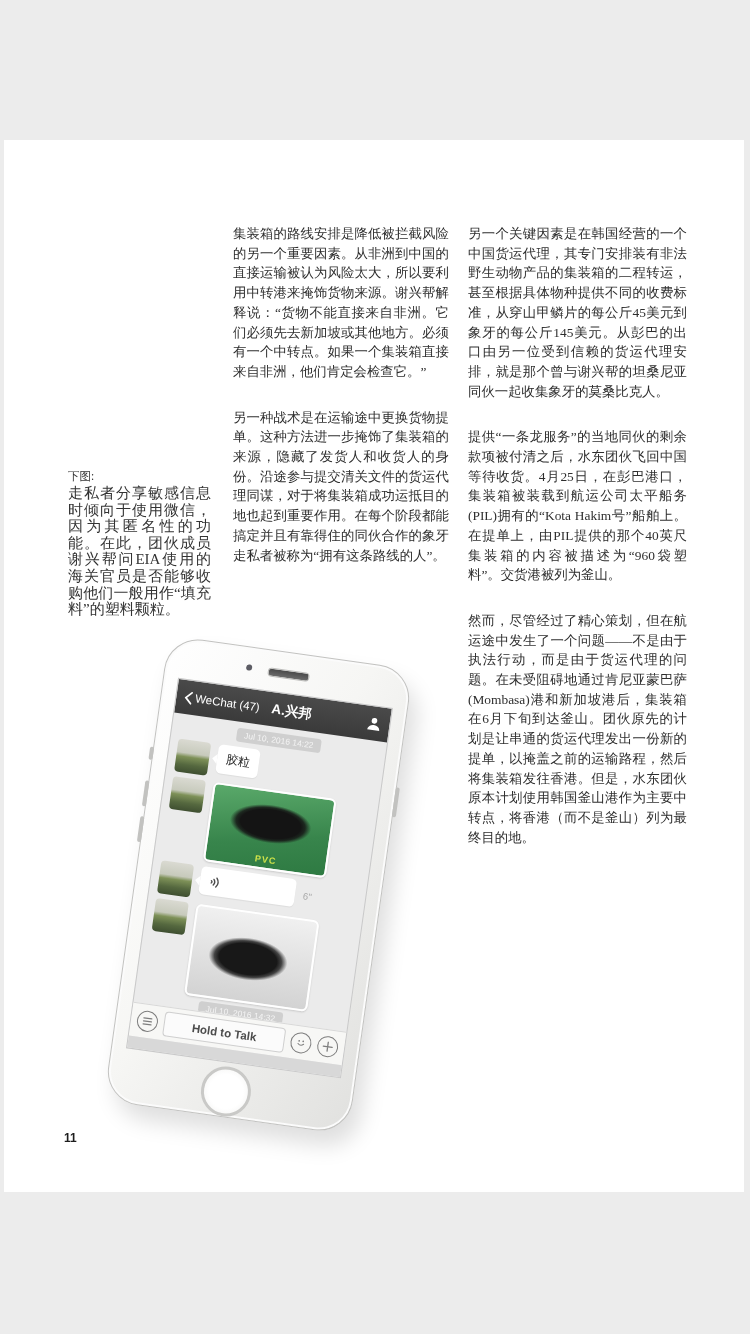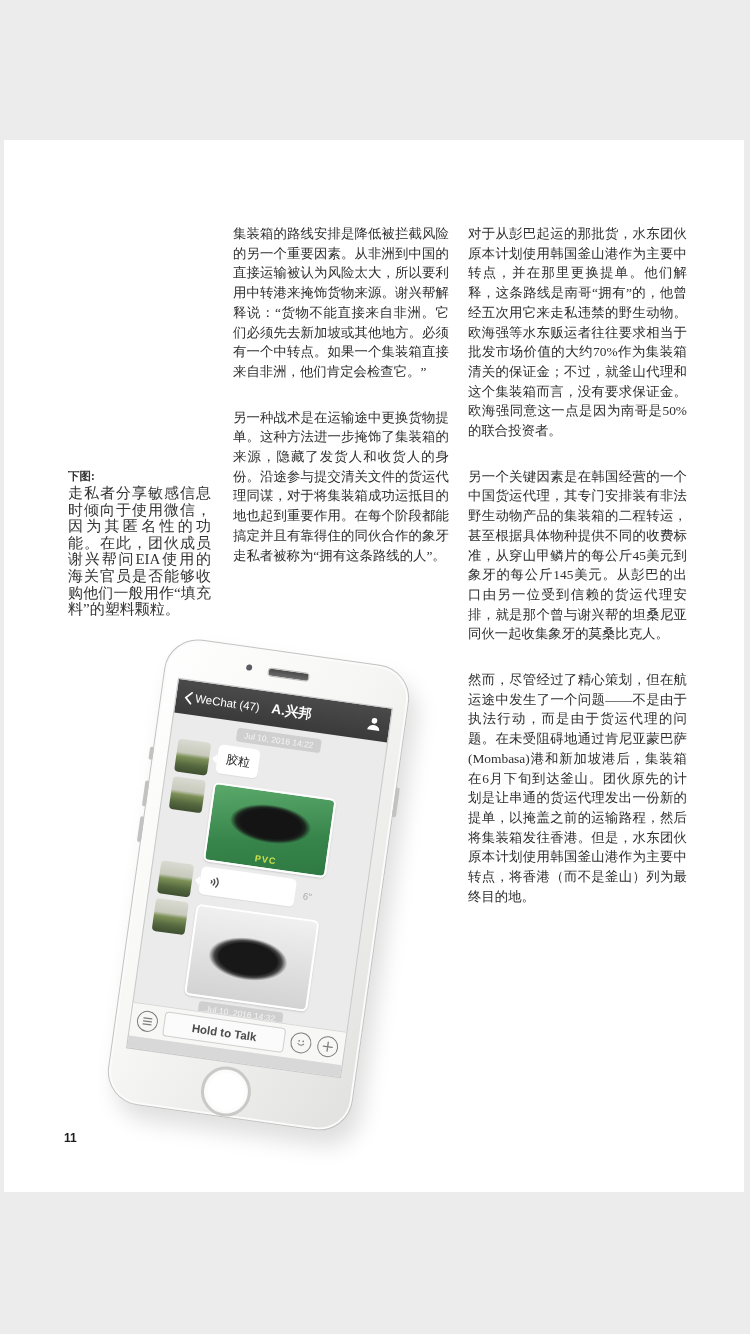--- a/index.html
+++ b/index.html
@@ -2,21 +2,21 @@
 <html><head>
 <meta charset="utf-8">
 <style>
   html,body { margin:0; padding:0; }
   body { font-family:"Liberation Serif", serif; }
   .canvas { position:relative; width:750px; height:1334px; background:#ececec; overflow:hidden; }
   .page { position:absolute; left:4px; top:140px; width:740px; height:1052px; background:#ffffff; }
 
   
   .caption { position:absolute; left:64px; top:328px; width:143px; color:#333; }
-  .caption-label { font-weight:bold; font-size:11.5px; line-height:17px; }
+  .caption-label { font-weight:normal; font-size:11.5px; line-height:17px; }
   .caption-text { font-size:15px; line-height:16.6px; text-align:justify; }
   .col { position:absolute; color:#2e2e2e; }
   .col p { margin:16px 0 26px 0; font-size:13.4px; line-height:19.7px; text-align:justify; }
   .col-left  { left:229px; top:68px; width:216px; }
   .col-right { left:464px; top:68px; width:219px; }
   .page-number { position:absolute; left:60px; top:991px; font-family:"Liberation Sans", sans-serif;
                  font-weight:bold; font-size:12px; color:#1d1d1d;text-align:right; }
 
   
   .phone { position:absolute; left:131px; top:510px; width:245px; height:468px;
@@ -100,22 +100,22 @@
       <div class="caption-label">下图:</div>
       <div class="caption-text">走私者分享敏感信息时倾向于使用微信，因为其匿名性的功能。在此，团伙成员谢兴帮问EIA使用的海关官员是否能够收购他们一般用作“填充料”的塑料颗粒。</div>
     </div>
 
     <div class="col col-left">
       <p>集装箱的路线安排是降低被拦截风险的另一个重要因素。从非洲到中国的直接运输被认为风险太大，所以要利用中转港来掩饰货物来源。谢兴帮解释说：“货物不能直接来自非洲。它们必须先去新加坡或其他地方。必须有一个中转点。如果一个集装箱直接来自非洲，他们肯定会检查它。”</p>
       <p>另一种战术是在运输途中更换货物提单。这种方法进一步掩饰了集装箱的来源，隐藏了发货人和收货人的身份。沿途参与提交清关文件的货运代理同谋，对于将集装箱成功运抵目的地也起到重要作用。在每个阶段都能搞定并且有靠得住的同伙合作的象牙走私者被称为“拥有这条路线的人”。</p>
     </div>
 
     <div class="col col-right">
-      <p>对于从彭巴起运的那批货，水东团伙原本计划使用韩国釜山港作为主要中转点，并在那里更换提单。他们解释，这条路线是南哥“拥有”的，他曾经五次用它来走私违禁的野生动物。欧海强等水东贩运者往往要求相当于批发市场价值的大约70%作为集装箱清关的保证金；不过，就釜山代理和这个集装箱而言，没有要求保证金。欧海强同意这一点是因为南哥是50%的联合投资者。</p>
       <p>另一个关键因素是在韩国经营的一个中国货运代理，其专门安排装有非法野生动物产品的集装箱的二程转运，甚至根据具体物种提供不同的收费标准，从穿山甲鳞片的每公斤45美元到象牙的每公斤145美元。从彭巴的出口由另一位受到信赖的货运代理安排，就是那个曾与谢兴帮的坦桑尼亚同伙一起收集象牙的莫桑比克人。</p>
+      <p>提供“一条龙服务”的当地同伙的剩余款项被付清之后，水东团伙飞回中国等待收货。4月25日，在彭巴港口，集装箱被装载到航运公司太平船务(PIL)拥有的“Kota Hakim号”船舶上。在提单上，由PIL提供的那个40英尺集装箱的内容被描述为“960袋塑料”。交货港被列为釜山。</p>
       <p>然而，尽管经过了精心策划，但在航运途中发生了一个问题——不是由于执法行动，而是由于货运代理的问题。在未受阻碍地通过肯尼亚蒙巴萨(Mombasa)港和新加坡港后，集装箱在6月下旬到达釜山。团伙原先的计划是让串通的货运代理发出一份新的提单，以掩盖之前的运输路程，然后将集装箱发往香港。但是，水东团伙原本计划使用韩国釜山港作为主要中转点，将香港（而不是釜山）列为最终目的地。</p>
     </div>
 
     <div class="phone">
       <div class="side-btn btn-mute"></div>
       <div class="side-btn btn-vol-up"></div>
       <div class="side-btn btn-vol-dn"></div>
       <div class="side-btn btn-power"></div>
       <div class="front-camera"></div>
       <div class="earpiece"></div>

